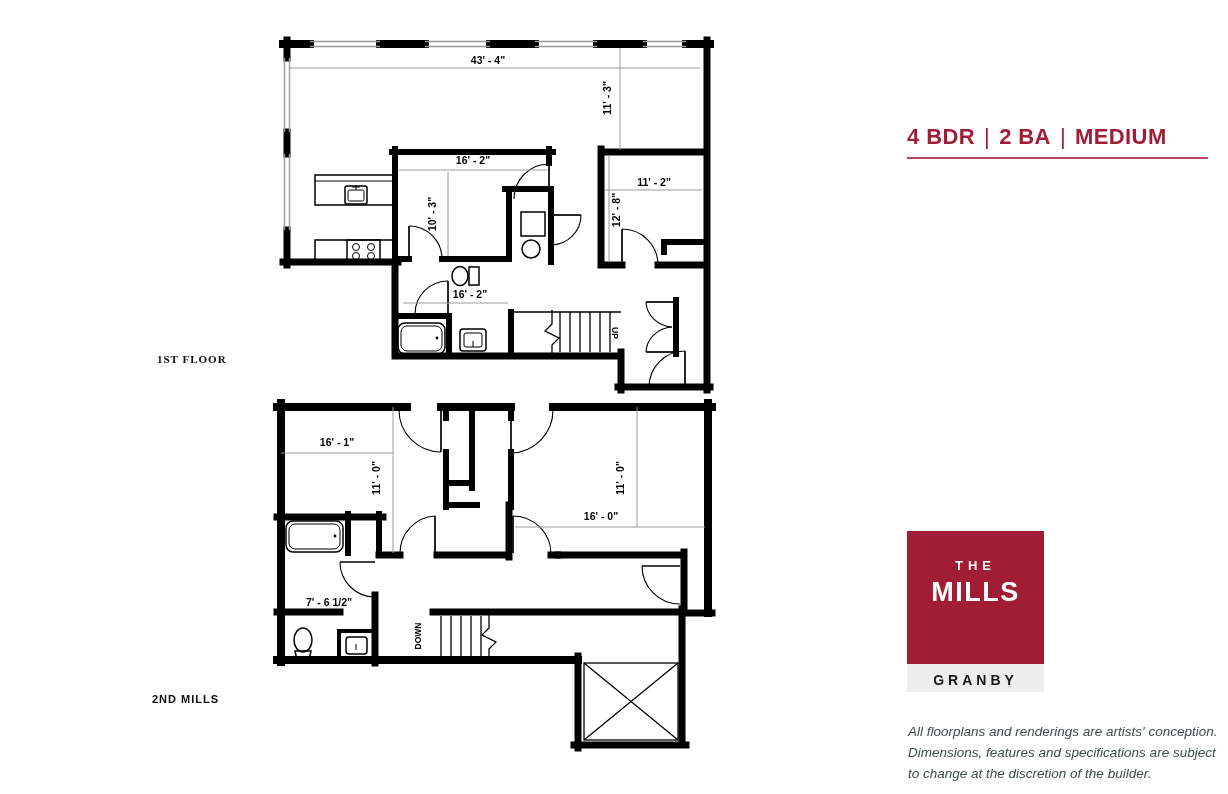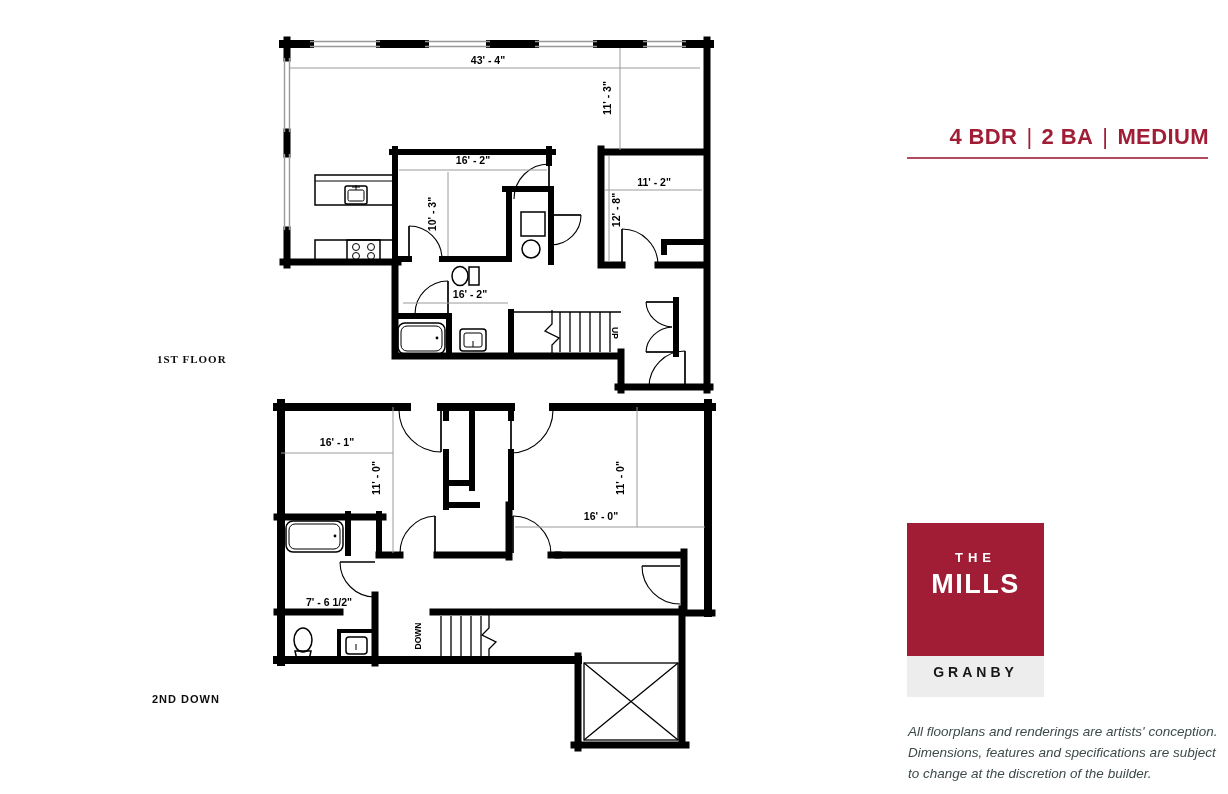--- a/index.html
+++ b/index.html
@@ -2,35 +2,35 @@
 <html><head>
 <meta charset="utf-8">
 <style>
   html,body{margin:0;padding:0;background:#fff;}
   .page{position:relative;width:1228px;height:794px;background:#ffffff;overflow:hidden;
         font-family:"Liberation Sans",sans-serif;}
   .plan-svg{position:absolute;left:0;top:0;}
 
   
   .title-block{position:absolute;left:907px;top:124px;width:302px;}
-  .title-line{font-size:22px;font-weight:800;color:#A01D35;letter-spacing:.4px;white-space:nowrap;text-align:right;}
+  .title-line{font-size:22px;font-weight:800;color:#A01D35;letter-spacing:.4px;white-space:nowrap;}
   .title-line .sep{font-weight:400;padding:0 9px;color:#A01D35;}
   .title-underline{margin-top:7px;width:301px;height:2px;background:#B4485F;}
 
   
   .floor-label{position:absolute;font-size:11px;font-weight:700;color:#0d0d0d;letter-spacing:1px;}
   .floor-label.f1{left:157px;top:353px;font-family:Liberation Serif, serif;}
   .floor-label.f2{left:152px;top:693px;}
 
   
   .logo{position:absolute;left:907px;top:523px;width:137px;}
-  .logo-main{background:#A01D35;height:133px;color:#fff;text-align:center;}
+  .logo-main{background:#A01D35;height:133px;color:#fff;text-align:center;margin-top:8px;}
   .logo-the{padding-top:27px;font-size:13px;font-weight:700;letter-spacing:5px;}
   .logo-mills{margin-top:4px;font-size:27px;font-weight:800;letter-spacing:1.5px;}
-  .logo-granby{background:#EDEDED;height:41px;line-height:33px;text-align:center;
+  .logo-granby{background:#EDEDED;height:28px;line-height:33px;text-align:center;
                font-size:14px;font-weight:800;letter-spacing:4px;color:#161616;}
 
   
   .disclaimer{position:absolute;left:908px;top:721px;width:330px;
               font-size:13.5px;font-style:italic;color:#3D4A4A;line-height:21px;font-weight:500;}
 
   
   .wall{stroke:#000;fill:none;stroke-linecap:square;}
   .w8{stroke-width:8;} .w7{stroke-width:7;} .w6{stroke-width:6;} .w4{stroke-width:4;}
   .thin{stroke:#000;stroke-width:1.3;fill:none;}
@@ -218,21 +218,21 @@
   </svg>
 
   <div class="title-block">
     <div class="title-line">
       <span>4 BDR</span><span class="sep">|</span><span>2 BA</span><span class="sep">|</span><span>MEDIUM</span>
     </div>
     <div class="title-underline"></div>
   </div>
 
   <div class="floor-label f1">1ST FLOOR</div>
-  <div class="floor-label f2">2ND DOWN</div>
+  <div class="floor-label f2">2ND MILLS</div>
 
   <div class="logo">
     <div class="logo-main">
       <div class="logo-the">THE</div>
       <div class="logo-mills">MILLS</div>
     </div>
     <div class="logo-granby">GRANBY</div>
   </div>
 
   <div class="disclaimer">

